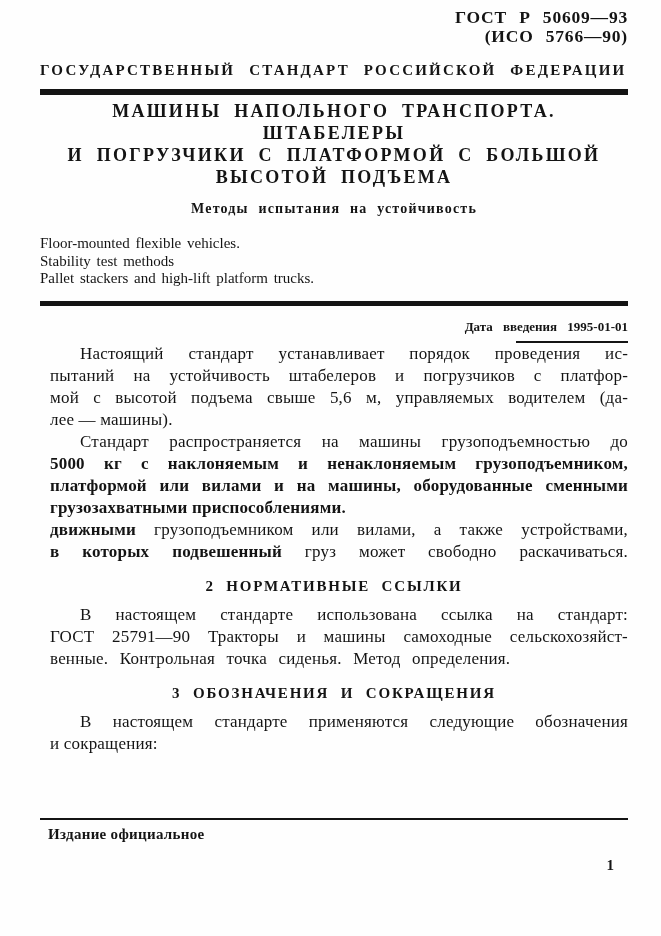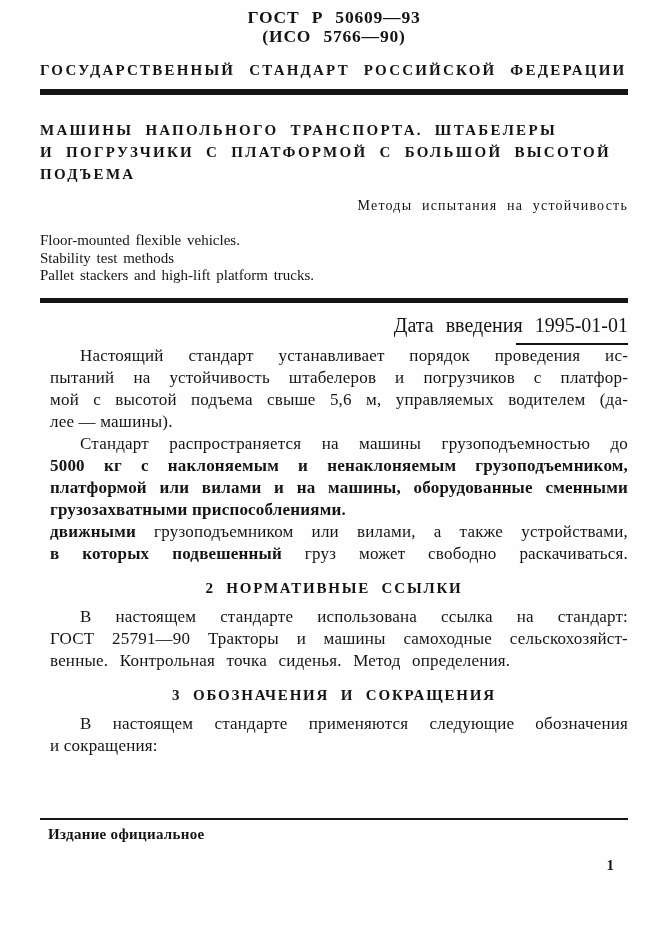--- a/index.html
+++ b/index.html
@@ -3,40 +3,40 @@
 <meta charset="utf-8">
 <style>
   html,body { margin:0; padding:0; background:#e8e8e8; }
   .page {
     width:661px; height:936px; position:relative; background:#fefefe;
     color:#141414; font-family:"Liberation Serif","DejaVu Serif",serif;
     overflow:hidden; margin:0 auto;
   }
   .content { margin:0 33px 0 40px; padding-top:8px; }
 
-  .doc-code { text-align:center; font-weight:bold; font-size:17.5px;
+  .doc-code { text-align:right; font-weight:bold; font-size:17.5px;
     line-height:19px; letter-spacing:0.8px; word-spacing:7px; }
 
   .banner { margin-top:16px; text-align:left; font-weight:bold;
     font-size:15px; letter-spacing:2.2px; word-spacing:8px; }
 
   .rule-a { height:6px; background:#141414; margin-top:10px; }
   .rule-b { height:5px; background:#141414; margin-top:13px; }
 
-  .title-ru { margin-top:24px; font-weight:bold;
-    font-size:15px; line-height:22px; letter-spacing:2.3px; word-spacing:6px; }
+  .title-ru { margin-top:5px; text-align:center; font-weight:bold;
+    font-size:18px; line-height:22px; letter-spacing:2.3px; word-spacing:6px; }
 
-  .subtitle-ru { margin-top:13px; text-align:right; font-weight:normal;
+  .subtitle-ru { margin-top:13px; text-align:center; font-weight:bold;
     font-size:14px; letter-spacing:1.2px; word-spacing:5px; }
 
   .title-en { margin-top:18px; text-align:left; font-size:15px;
     line-height:17.5px; word-spacing:2px; }
 
   .date-wrap { margin-top:11px; text-align:right; }
-  .date-line { font-weight:normal; font-size:20px; word-spacing:7px; }
+  .date-line { font-weight:bold; font-size:13px; word-spacing:7px; }
   .date-underline { width:112px; height:2px; background:#141414;
     margin:6px 0 0 auto; }
 
   .sec-heading { margin-top:15px; margin-bottom:9px; text-align:center;
     font-weight:bold; font-size:15px; letter-spacing:1.8px; word-spacing:6px; }
   .sec-heading.tight { }
 
   .para { padding-left:10px; }
   .line { font-size:17px; line-height:22px; text-align:justify;
     text-align-last:justify; letter-spacing:0.2px; }

